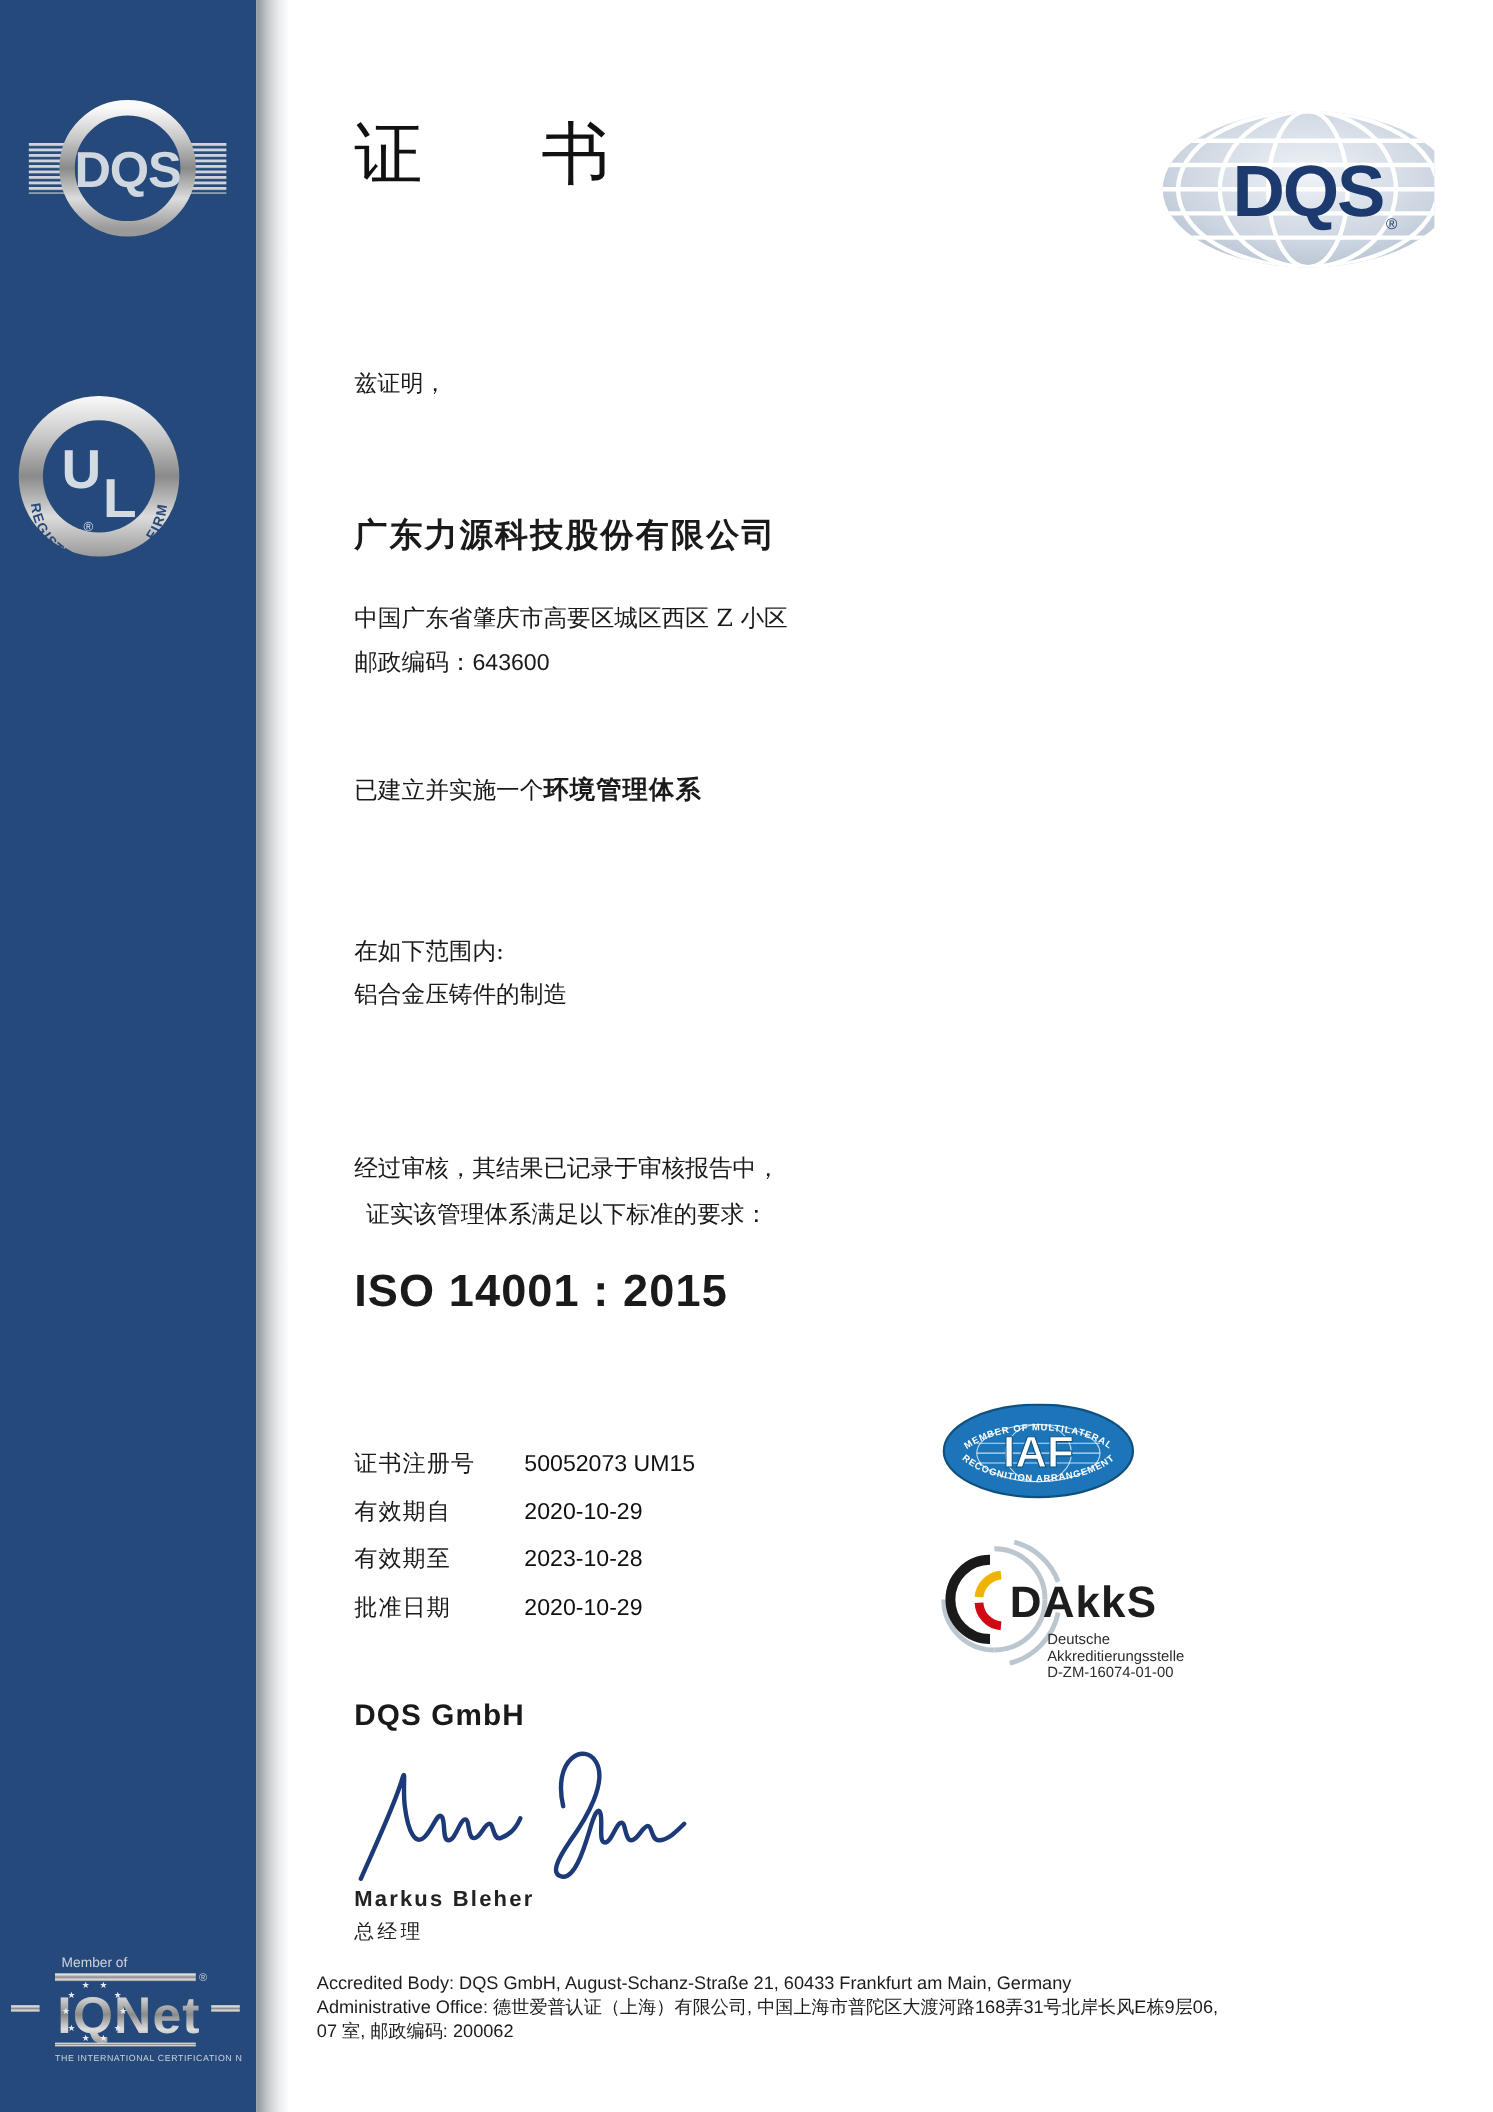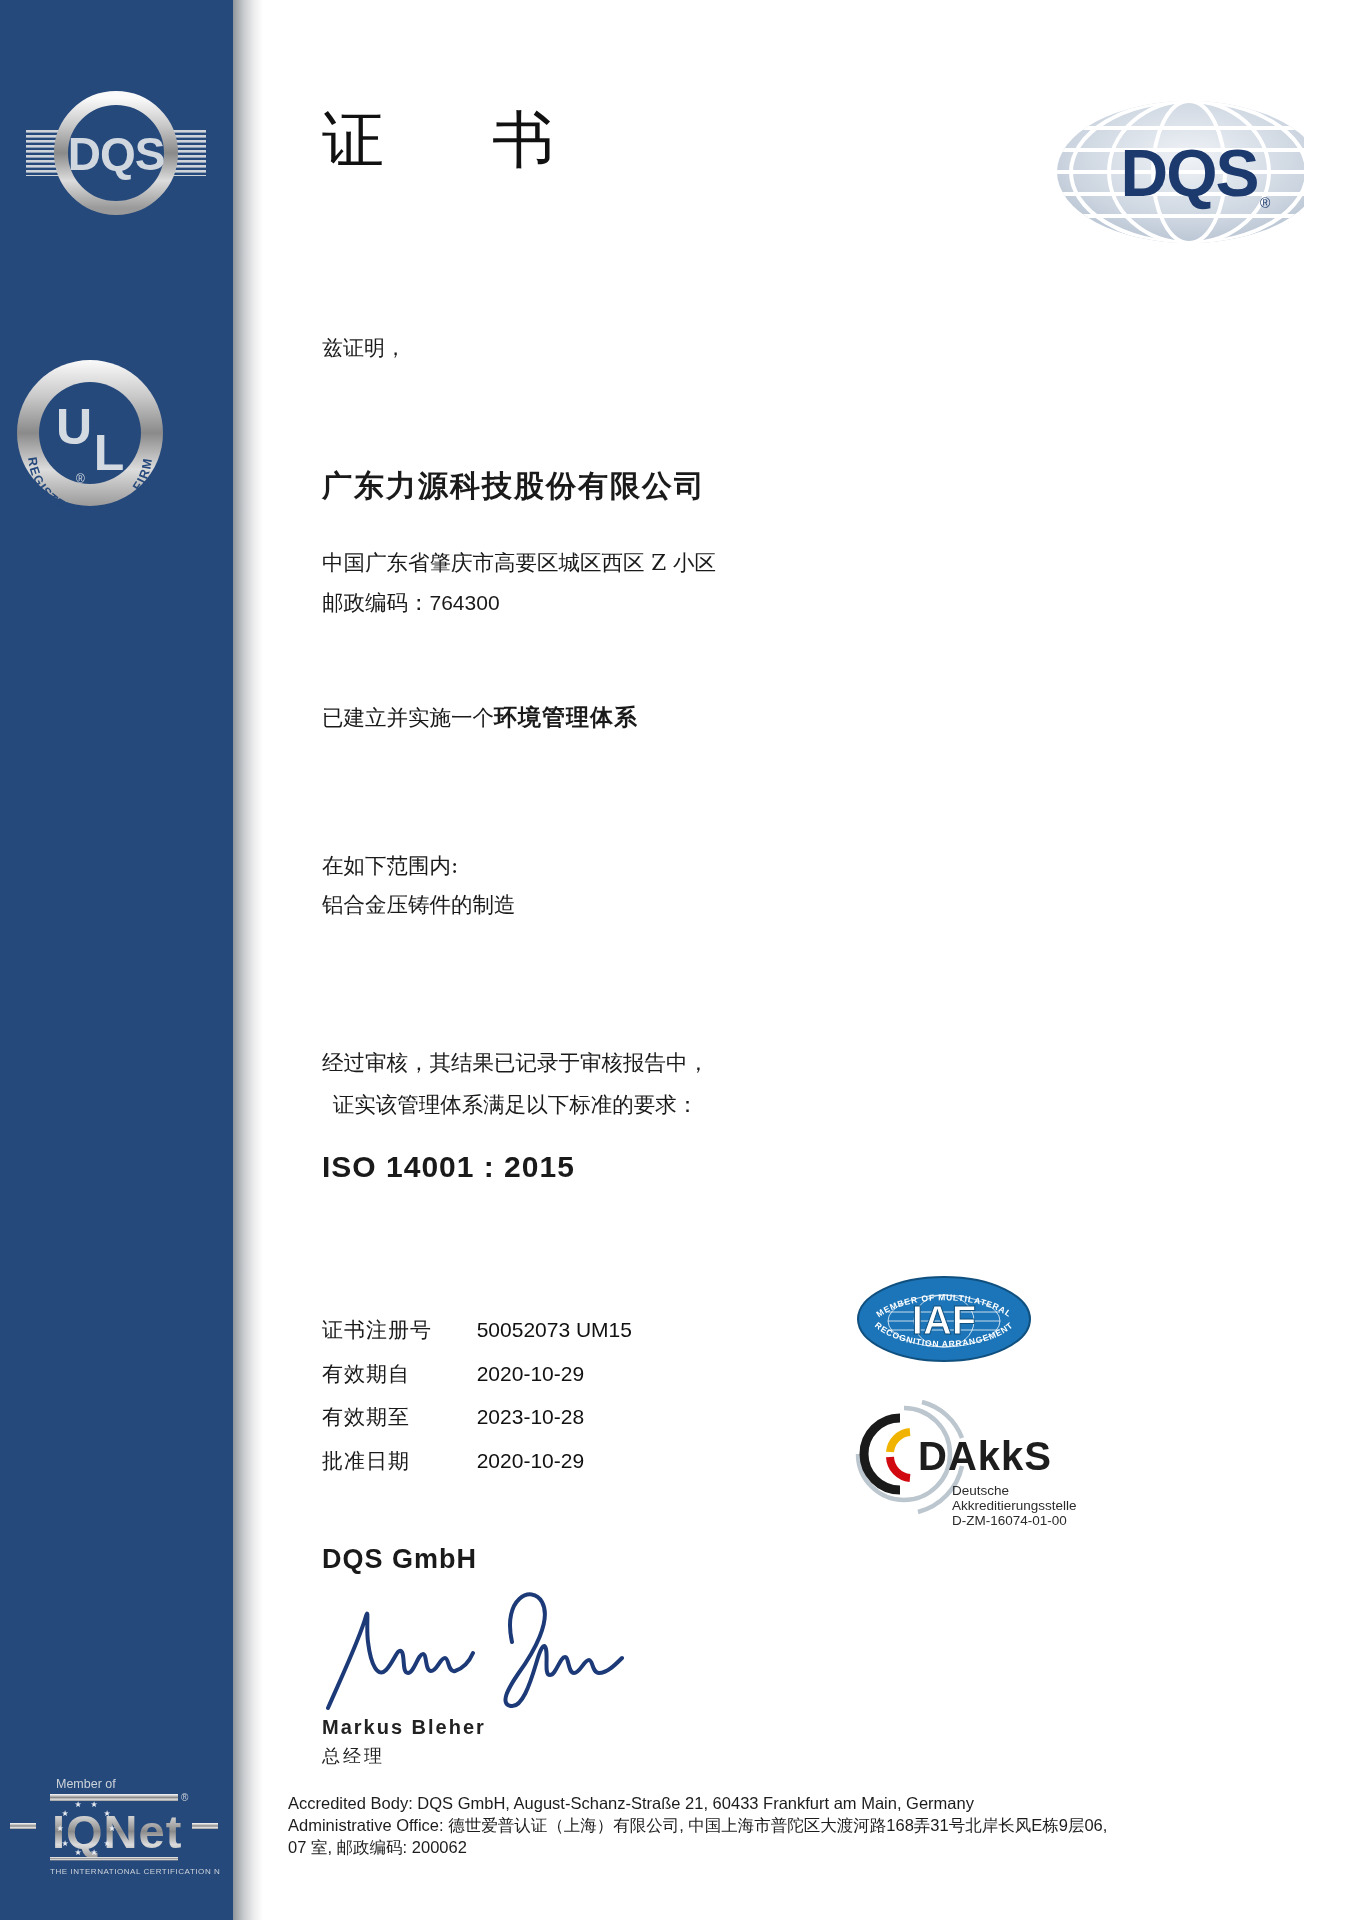--- a/index.html
+++ b/index.html
@@ -16,21 +16,21 @@
   
   .t{position:absolute;left:322px;}
   .certify{top:334px;font-size:21px;}
   .company{top:466px;font-size:30px;font-weight:700;letter-spacing:2px;}
   .address{top:543px;font-size:21.5px;line-height:40px;}
   .postal-val{font-family:"Liberation Sans","DejaVu Sans",sans-serif;font-size:21px;}
   .system{top:702px;font-size:21.5px;font-family:Liberation Mono, monospace;}
   .system b{font-size:23px;letter-spacing:1px;}
   .scope{top:846px;font-size:21.5px;line-height:39px;}
   .audit{top:1042px;font-size:21.5px;line-height:42px;text-align:center;}
-  .standard{top:1150px;font-size:30px;font-weight:700;
+  .standard{top:1150px;font-size:41px;font-weight:700;
         font-family:"Liberation Sans","DejaVu Sans",sans-serif;letter-spacing:1px;}
   
   .details{position:absolute;left:322px;top:1316px;}
   .detail-row{height:43.5px;font-size:21px;}
   .dl{display:inline-block;width:148px;letter-spacing:1px;}
   .dv{font-family:"Liberation Sans","DejaVu Sans",sans-serif;font-size:21px;color:#111;margin-top:44px;}
   .issuer{top:1544px;font-size:27px;font-weight:700;
         font-family:"Liberation Sans","DejaVu Sans",sans-serif;letter-spacing:1px;}
   .signer{top:1716px;font-size:20px;font-family:"Liberation Sans","DejaVu Sans",sans-serif;
         letter-spacing:2px;color:#222;font-weight:bold;}
@@ -136,21 +136,21 @@
   <div class="cert-title">
     <span>证</span>
     <span>书</span>
   </div>
 
   <div class="t certify">兹证明，</div>
   <div class="t company">广东力源科技股份有限公司</div>
   <div class="t address">
     <div>中国广东省肇庆市高要区城区西区 Z 小区</div>
     <div>
-      <span>邮政编码：</span><span class="postal-val">764300</span>
+      <span>邮政编码：</span><span class="postal-val">643600</span>
     </div>
   </div>
 
   <div class="t system">
     <span>已建立并实施一个</span><b>环境管理体系</b>
   </div>
 
   <div class="t scope">
     <div>在如下范围内:</div>
     <div>铝合金压铸件的制造</div>

